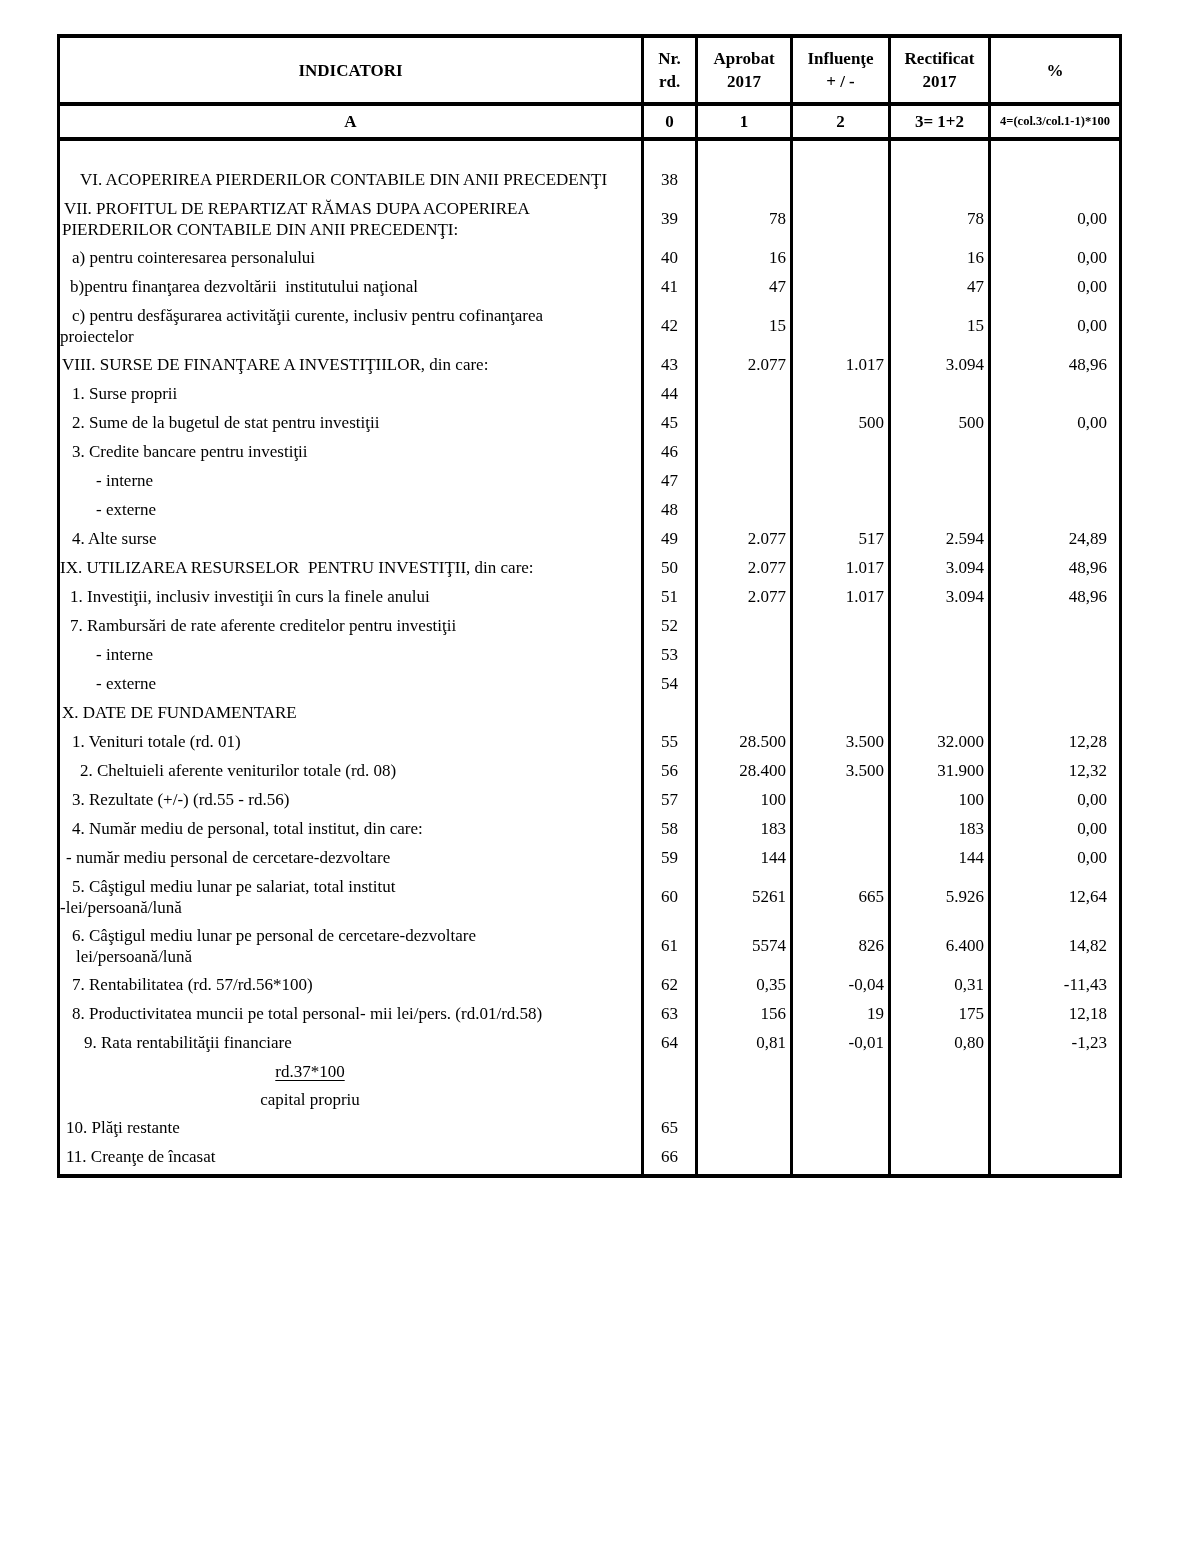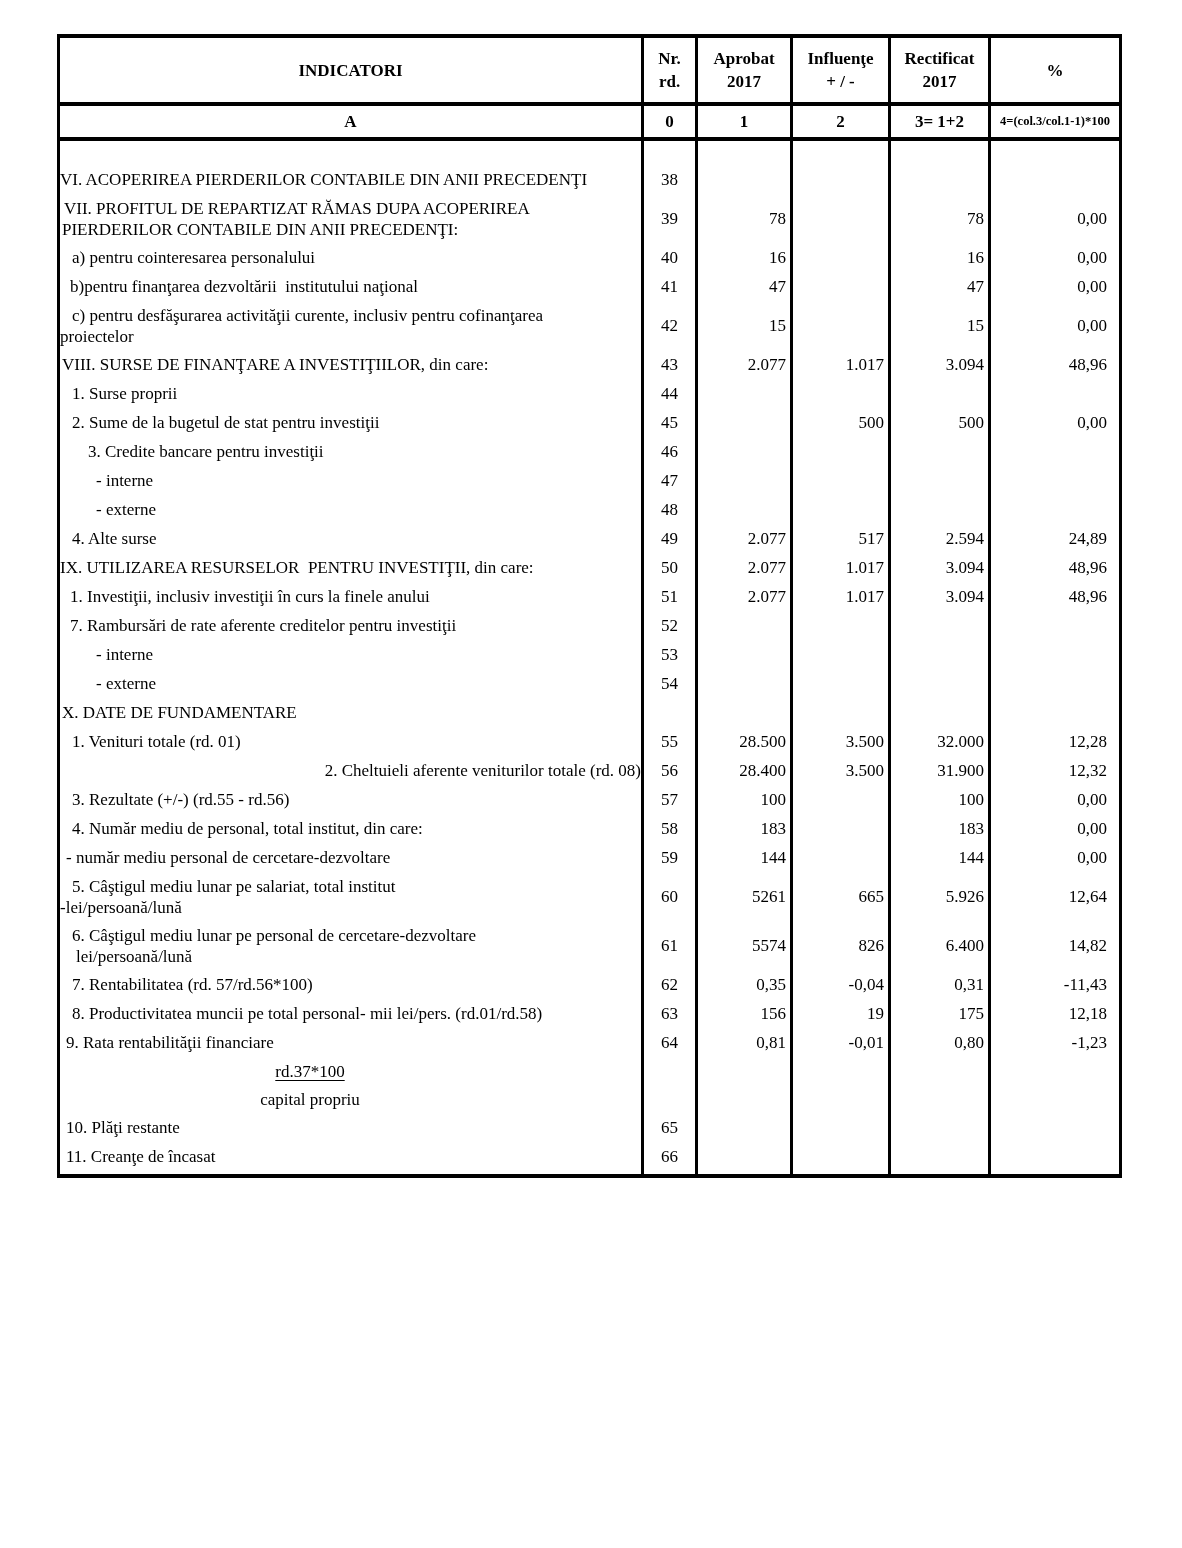--- a/index.html
+++ b/index.html
@@ -73,21 +73,21 @@
     </div>
 
     <div class="tbody" id="tbody">
       <div class="vline vl1"></div>
       <div class="vline vl2"></div>
       <div class="vline vl3"></div>
       <div class="vline vl4"></div>
       <div class="vline vl5"></div>
     <div class="trow">
     <div class="cell ind">
-      <div class="lbl l1" style="padding-left: 0;">VI. ACOPERIREA PIERDERILOR CONTABILE DIN ANII PRECEDENŢI</div>
+      <div class="lbl l1" style="padding-left: 20px;">VI. ACOPERIREA PIERDERILOR CONTABILE DIN ANII PRECEDENŢI</div>
 
     </div>
     <div class="cell nr">38</div>
     <div class="cell val"></div>
     <div class="cell val"></div>
     <div class="cell val"></div>
     <div class="cell pct"></div>
   </div>
         <div class="trow tall">
     <div class="cell ind">
@@ -161,21 +161,21 @@
 
     </div>
     <div class="cell nr">45</div>
     <div class="cell val"></div>
     <div class="cell val">500</div>
     <div class="cell val">500</div>
     <div class="cell pct">0,00</div>
   </div>
         <div class="trow">
     <div class="cell ind">
-      <div class="lbl l1" style="padding-left: 28px;">3. Credite bancare pentru investiţii</div>
+      <div class="lbl l1" style="padding-left: 12px;">3. Credite bancare pentru investiţii</div>
 
     </div>
     <div class="cell nr">46</div>
     <div class="cell val"></div>
     <div class="cell val"></div>
     <div class="cell val"></div>
     <div class="cell pct"></div>
   </div>
         <div class="trow">
     <div class="cell ind">
@@ -282,21 +282,21 @@
 
     </div>
     <div class="cell nr">55</div>
     <div class="cell val">28.500</div>
     <div class="cell val">3.500</div>
     <div class="cell val">32.000</div>
     <div class="cell pct">12,28</div>
   </div>
         <div class="trow">
     <div class="cell ind">
-      <div class="lbl l1" style="padding-left: 12px; text-align: right;">2. Cheltuieli aferente veniturilor totale (rd. 08)</div>
+      <div class="lbl l1" style="padding-left: 20px;">2. Cheltuieli aferente veniturilor totale (rd. 08)</div>
 
     </div>
     <div class="cell nr">56</div>
     <div class="cell val">28.400</div>
     <div class="cell val">3.500</div>
     <div class="cell val">31.900</div>
     <div class="cell pct">12,32</div>
   </div>
         <div class="trow">
     <div class="cell ind">
@@ -370,21 +370,21 @@
 
     </div>
     <div class="cell nr">63</div>
     <div class="cell val">156</div>
     <div class="cell val">19</div>
     <div class="cell val">175</div>
     <div class="cell pct">12,18</div>
   </div>
         <div class="trow">
     <div class="cell ind">
-      <div class="lbl l1" style="padding-left: 6px;">9. Rata rentabilităţii financiare</div>
+      <div class="lbl l1" style="padding-left: 24px;">9. Rata rentabilităţii financiare</div>
 
     </div>
     <div class="cell nr">64</div>
     <div class="cell val">0,81</div>
     <div class="cell val">-0,01</div>
     <div class="cell val">0,80</div>
     <div class="cell pct">-1,23</div>
   </div>
         <div class="trow fracrow fracnum">
     <div class="cell ind">

